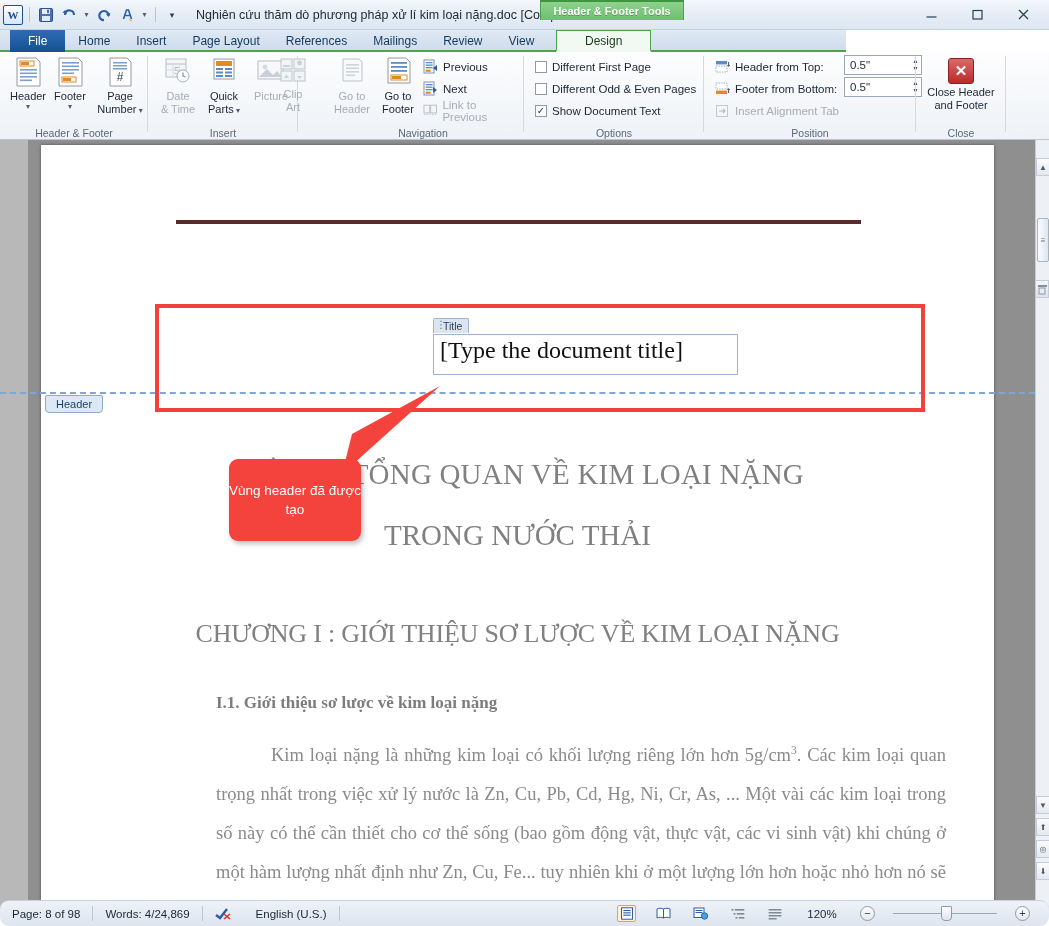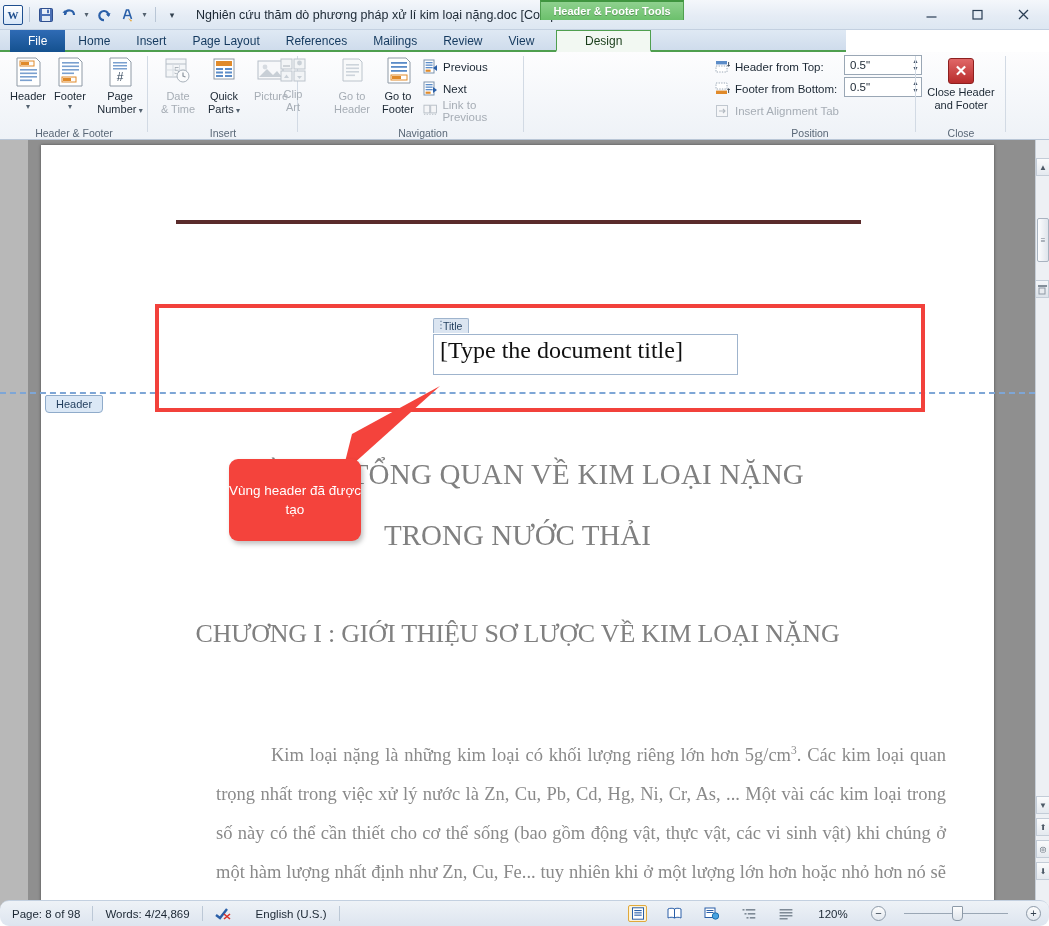--- a/index.html
+++ b/index.html
@@ -236,21 +236,21 @@
 
   
   .statusbar {
     position:absolute; left:0; bottom:0; width:1049px; height:26px;
     background:linear-gradient(#eef2f7,#dde5ef);
     border-top:1px solid #c3d0e0;
     display:flex; align-items:center; font-size:11.5px; color:#1b2733;border-radius:9px;
   }
   .sb-item { padding:0 12px; height:18px; display:flex; align-items:center; gap:6px; }
   .sb-sep { width:1px; height:15px; background:#bcc8d6; }
-  .sb-right { position:absolute; right:8px; display:flex; align-items:center; gap:18px; }
+  .sb-right { position:absolute; right:19px; display:flex; align-items:center; gap:18px; }
   .viewbtn {
     width:19px; height:17px; display:flex; align-items:center; justify-content:center;
   }
   .viewbtn.active { border:1px solid #e0a93c; background:#fdf3d8; border-radius:2px; }
   .zoomlabel { width:40px; text-align:center; font-size:11.5px; }
   .zoom-minus, .zoom-plus {
     width:15px; height:15px; border-radius:50%;
     border:1px solid #8d9aa8; background:linear-gradient(#fdfdfd,#e2e8ef);
     display:flex; align-items:center; justify-content:center;
     font-size:11px; line-height:1; color:#33414f;
@@ -542,20 +542,38 @@
             <rect x="8" y="2" width="6" height="8" fill="#f4f5f7" stroke="#b9c0c8"></rect>
             <path d="M1 11.5 H14" stroke="#b9c0c8" stroke-dasharray="1.4 1.4"></path>
           </svg>
           <span>Link to Previous</span>
         </div>
       </div>
       <div class="glabel">Navigation</div>
       <div class="gsep" style="left:201px"></div>
     </div>
 
+    <div class="rgroup" style="left:524px; width:180px">
+      <div class="gbody">
+        <div class="smallitem" style="left:8px; top:5px">
+          <span class="chk"></span>
+          <span>Different First Page</span>
+        </div>
+        <div class="smallitem" style="left:8px; top:27px">
+          <span class="chk"></span>
+          <span>Different Odd &amp; Even Pages</span>
+        </div>
+        <div class="smallitem" style="left:8px; top:49px">
+          <span class="chk">✓</span>
+          <span>Show Document Text</span>
+        </div>
+      </div>
+      <div class="glabel">Options</div>
+      <div class="gsep" style="left:179px"></div>
+    </div>
 
     <div class="rgroup" style="left:704px; width:212px">
       <div class="gbody">
         <div class="smallitem" style="left:8px; top:5px">
           <svg width="15" height="14" viewBox="0 0 15 14">
             <rect x="1" y="1" width="11" height="3.4" fill="#5b8cc8"></rect>
             <rect x="1" y="6" width="11" height="6" fill="#fff" stroke="#9aa7b5" stroke-dasharray="1.3 1.3"></rect>
             <path d="M13.6 2 V6 M12.4 5 L13.6 6.4 L14.8 5" stroke="#33414f" stroke-width=".9" fill="none"></path>
           </svg>
           <span>Header from Top:</span>
@@ -617,20 +635,21 @@
     <div class="page">
 
       <div class="header-rule"></div>
       <div class="cc-tag">Title</div>
       <div class="cc-box"></div>
       <div class="cc-text">[Type the document title]</div>
 
       <div class="doc-title-line h1a">PHẦN I : TỔNG QUAN VỀ KIM LOẠI NẶNG</div>
       <div class="doc-title-line h1b">TRONG NƯỚC THẢI</div>
       <div class="doc-title-line h2">CHƯƠNG I : GIỚI THIỆU SƠ LƯỢC VỀ KIM LOẠI NẶNG</div>
+      <div class="h3">I.1. Giới thiệu  sơ lược về kim loại nặng</div>
 
       <div class="para">
         <span class="indent"></span><span>Kim loại nặng là những kim loại có khối lượng riêng lớn hơn 5g/cm</span><sup>3</sup><span>. Các kim loại quan trọng nhất trong việc xử lý  nước là Zn, Cu, Pb, Cd, Hg, Ni, Cr, As, ...  Một vài các kim loại trong số này có thể cần thiết cho cơ thể sống (bao gồm động vật, thực vật, các vi sinh vật) khi chúng ở một hàm lượng nhất định như Zn, Cu, Fe... tuy nhiên khi ở một lượng lớn hơn hoặc nhỏ hơn nó sẽ trở nên độc hại. Những nguyên tố như Pb, Cd, Ni không có lợi ích nào cho cơ thể sống. Những kim loại này khi đi vào cơ thể động vật thực vật ngay cả ở dạng vết cũng có thể gây độc hại.</span>
       </div>
 
     </div>
 
     <div class="header-dash"></div>
     <div class="header-chip">Header</div>
 

